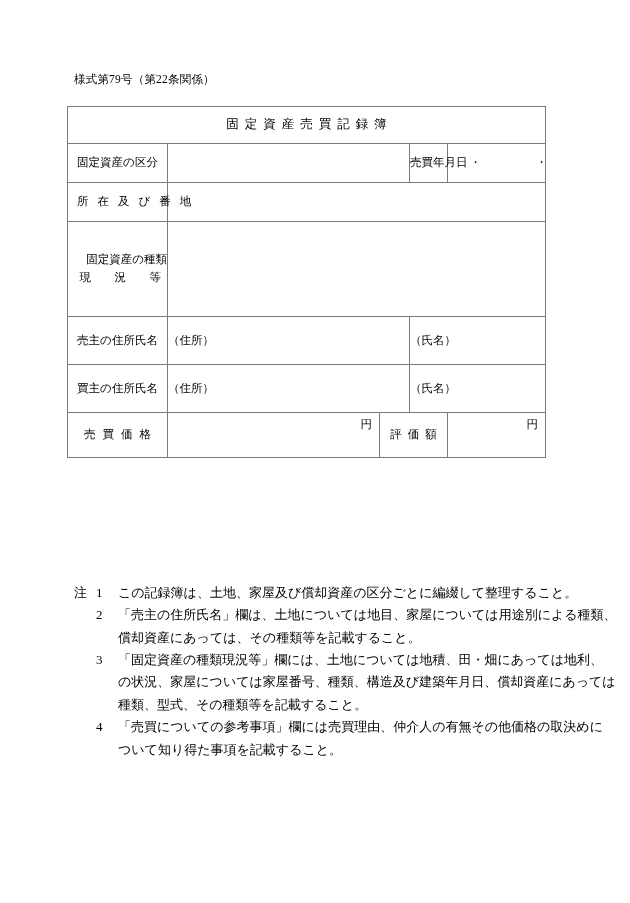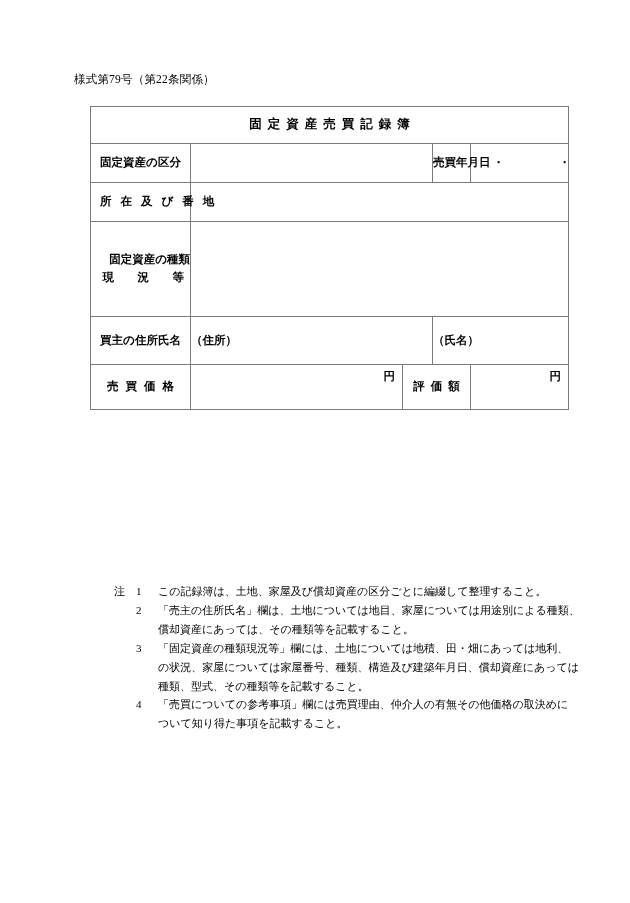--- a/index.html
+++ b/index.html
@@ -31,26 +31,25 @@
     left: 74px;
     top: 72px;
     font-size: 11.5px;
     letter-spacing: 0.2px;
     white-space: nowrap;
   }
 
   
   .record-table {
     position: absolute;
-    left: 90px;
+    left: 67px;
     top: 106px;
     width: 478px;
     border-collapse: collapse;
     table-layout: fixed;
-    font-weight: bold;
   }
   .record-table td {
     border: 1px solid #7b7b7b;
     padding: 0;
     vertical-align: middle;
     font-size: 11.5px;
     line-height: 1.55;
   }
 
   .cell-label {
@@ -116,23 +115,22 @@
   .h-nushi  { height: 47px; }
   .h-kakaku { height: 44px; }
   .h-sanko  { height: 102px; }
 
   
   .notes {
     position: absolute;
     left: 74px;
     top: 582px;
     width: 500px;
-    font-size: 11px;
+    font-size: 13px;
     line-height: 1.72;
-    margin-left: 40px;
   }
   .note-item {
     position: relative;
     padding-left: 44px;
     margin-bottom: 0;
   }
   .note-marker {
     position: absolute;
     left: 0;
     top: 0;
@@ -194,20 +192,25 @@
       </tr>
 
       <tr>
         <td class="cell-label h-shurui">
           <span class="lbl-line">固定資産の種類</span>
           <span class="lbl-line spread-3">現　況　等</span>
         </td>
         <td class="cell-input align-left" colspan="4"></td>
       </tr>
 
+      <tr>
+        <td class="cell-label h-nushi">売主の住所氏名</td>
+        <td class="cell-input align-left" colspan="2">（住所）</td>
+        <td class="cell-input align-left" colspan="2">（氏名）</td>
+      </tr>
 
       <tr>
         <td class="cell-label h-nushi">買主の住所氏名</td>
         <td class="cell-input align-left" colspan="2">（住所）</td>
         <td class="cell-input align-left" colspan="2">（氏名）</td>
       </tr>
 
       <tr>
         <td class="cell-label h-kakaku">
           <span class="spread-4">売買価格</span>

